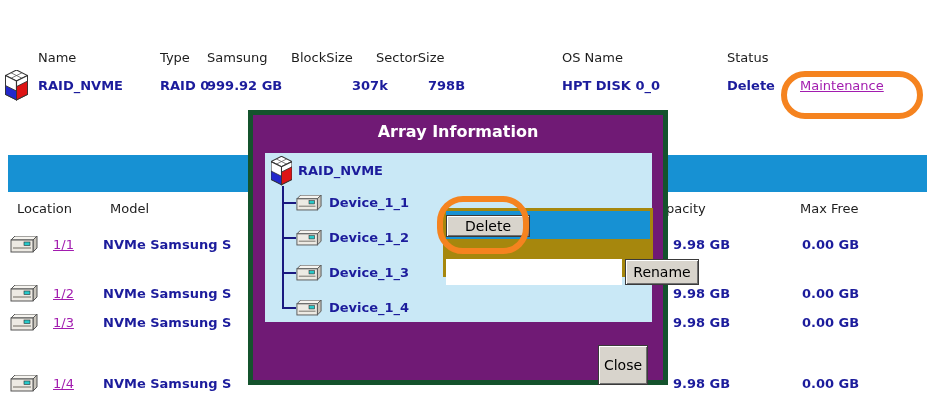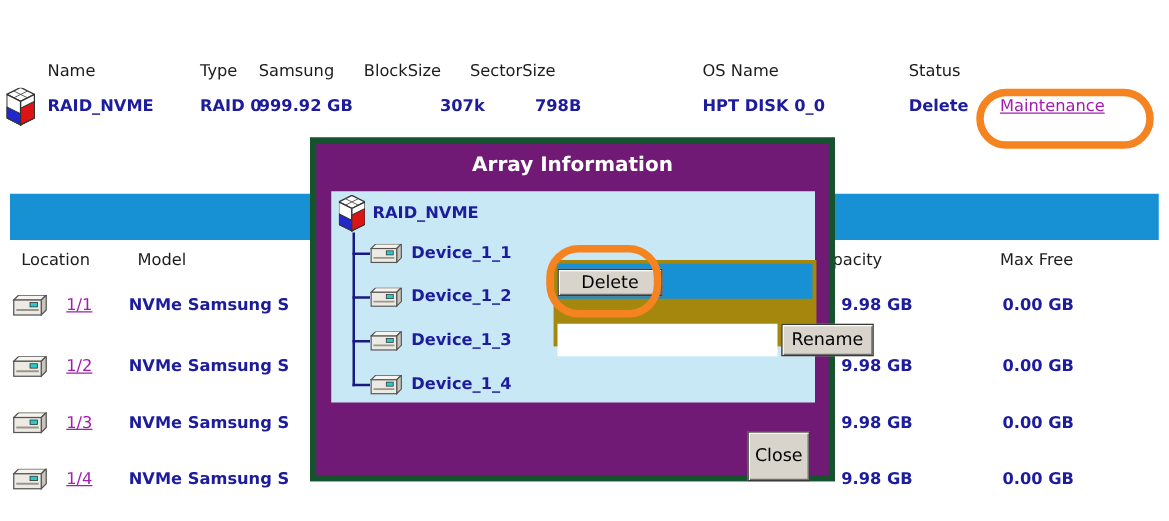--- a/index.html
+++ b/index.html
@@ -129,21 +129,21 @@
   </div>
   <div class="rowline" style="top:285px">
     <svg class="icon abs" style="left:10px;top:0" width="28" height="17">
         <use href="#sym-disk"></use>
       </svg>
     <a class="lnk" style="left:53px;top:1px">1/2</a>
     <span class="val" style="left:103px;top:1px">NVMe Samsung S</span>
     <span class="val" style="left:673px;top:1px">9.98 GB</span>
     <span class="val" style="left:802px;top:1px">0.00 GB</span>
   </div>
-  <div class="rowline" style="top:330px">
+  <div class="rowline" style="top:314px">
     <svg class="icon abs" style="left:10px;top:0" width="28" height="17">
         <use href="#sym-disk"></use>
       </svg>
     <a class="lnk" style="left:53px;top:1px">1/3</a>
     <span class="val" style="left:103px;top:1px">NVMe Samsung S</span>
     <span class="val" style="left:673px;top:1px">9.98 GB</span>
     <span class="val" style="left:802px;top:1px">0.00 GB</span>
   </div>
   <div class="rowline" style="top:375px">
     <svg class="icon abs" style="left:10px;top:0" width="28" height="17">

